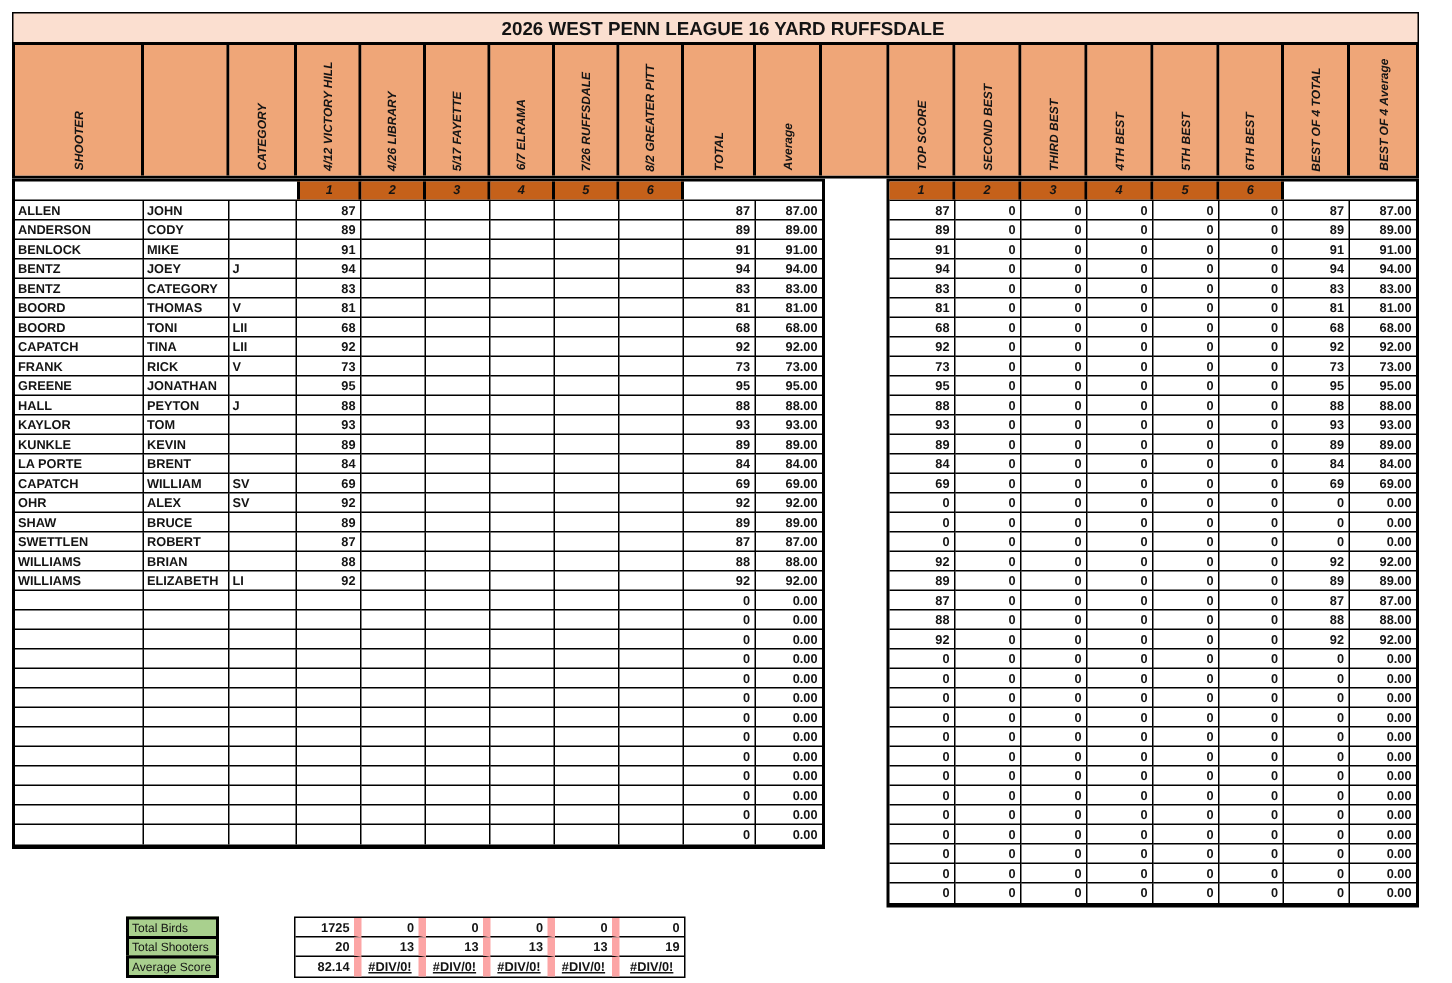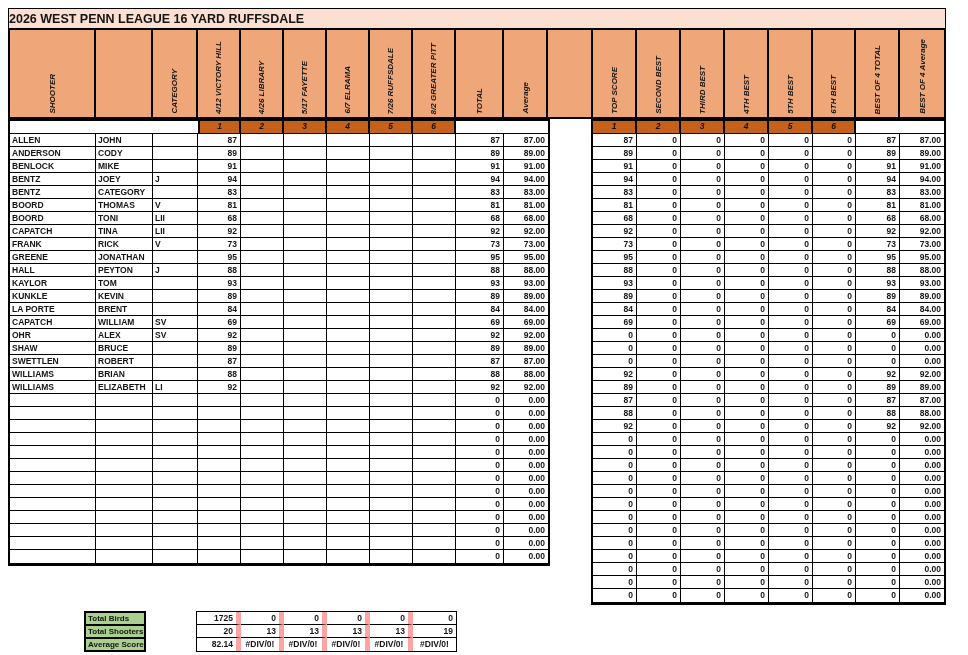--- a/index.html
+++ b/index.html
@@ -5,21 +5,21 @@
   html,body { margin:0; padding:0; background:#fff; }
   #sheet {
     position:relative; width:968px; height:655px; background:#fff;
     font-family:"Liberation Sans", sans-serif; color:#141414;
   }
   
   .title-cell {
     position:absolute; left:8px; top:8px; width:938px; height:22px;
     box-sizing:border-box; background:#FBDFD0;
     border:1px solid #000; border-bottom:2px solid #000;
-    font-weight:bold; font-size:12.5px; line-height:20px;
+    text-align:center; font-weight:bold; font-size:12.5px; line-height:20px;padding-left:10px;
   }
   
   #header-row {
     position:absolute; left:8px; top:30px; width:938px; height:89px;
     box-sizing:border-box; display:flex; border:2px solid #000; border-top:none;
     background:#fff;
   }
   .hcell {
     box-sizing:border-box; border-right:2px solid #000; background:#EFA678;
     display:flex; align-items:flex-end; justify-content:center; padding-bottom:3px;
@@ -67,37 +67,37 @@
   .lrow > div:nth-child(n+4):nth-child(-n+9){width:43px}
   .lrow > div:nth-child(10){width:48px} .lrow > div:nth-child(11){width:44px}
   .rrow > div:nth-child(-n+5){width:44px} .rrow > div:nth-child(6){width:43px}
   .rrow > div:nth-child(7){width:44px} .rrow > div:nth-child(8){width:44px}
   .ca  { padding-left:2px; text-align:left; }
   .num { padding-right:3px; text-align:right; }
   
   #summary-labels { position:absolute; left:84px; top:611px; width:62px; }
   .slabel {
     box-sizing:border-box; height:15px; margin-top:-2px; border:2px solid #000;
-    background:#A9D08E; font-weight:bold; font-size:8px; line-height:11px; padding-left:2px;
+    background:#A9D08E; font-weight:normal; font-size:8px; line-height:11px; padding-left:2px;
     white-space:nowrap; overflow:hidden;
   }
   .slabel:first-child { margin-top:0; }
   #summary-values {
     position:absolute; left:196px; top:611px; display:grid;
     grid-template-columns:44px 43px 43px 43px 43px 43px; border:1px solid #000;
     background:#fff;
   }
   .sval {
     box-sizing:border-box; height:13px; border-right:5px solid #fca5a5; border-bottom:1px solid #000;
     font-size:8.5px; font-weight:bold; line-height:12px; text-align:right; padding-right:3px;
     overflow:hidden; white-space:nowrap;
   }
   .sval:nth-child(6n) { border-right:none; }
   .sval:nth-child(n+13) { border-bottom:none;text-align:right; }
-  .sval.ctr { text-align:center; padding-right:0; }
+  .sval.ctr { text-align:center; padding-right:0;text-decoration:underline; }
 </style>
 </head>
 <body>
 
 <div id="sheet">
 
   <div class="title-cell">2026 WEST PENN LEAGUE 16 YARD RUFFSDALE</div>
 
   <div id="header-row">
     <div class="hcell">

